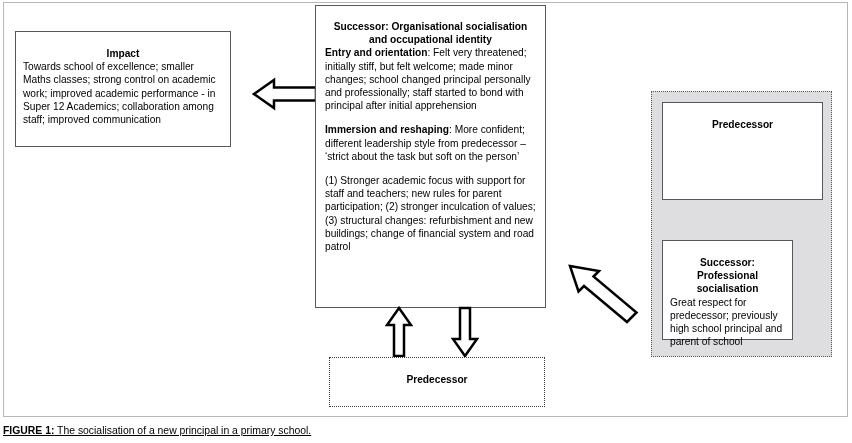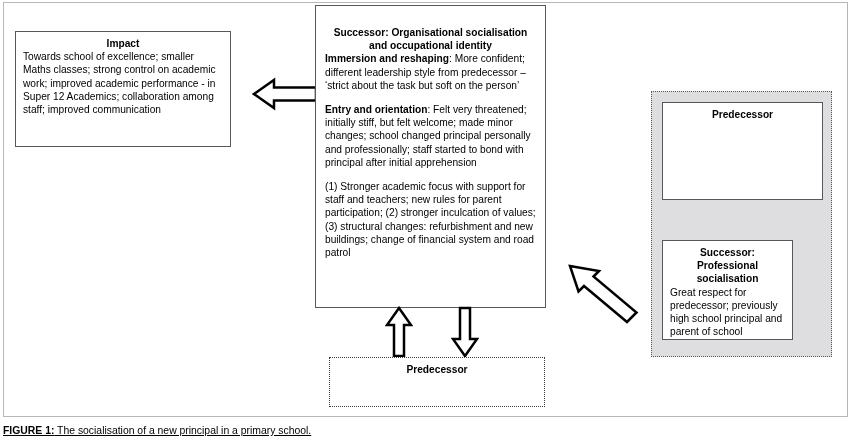--- a/index.html
+++ b/index.html
@@ -32,21 +32,21 @@
     box-sizing: border-box;
     background: #ffffff;
   }
 
   
   .box {
     position: absolute;
     box-sizing: border-box;
     background: #ffffff;
     border: 1px solid #58585b;
-    padding: 5px 7px;
+    padding: 15px 7px;
     font-size: 10.2px;
     line-height: 13.2px;
     color: #000000;
   }
   .box.dotted {
     border: 1px dotted #3c3c3c;
   }
   .box-title {
     display: block;
     font-weight: bold;
@@ -72,21 +72,21 @@
     left: 15px;
     top: 31px;
     width: 216px;
     height: 116px;
   }
   #centre-box {
     left: 315px;
     top: 5px;
     width: 231px;
     height: 303px;
-    padding: 20px 9px;
+    padding: 14px 9px;
   }
   #bottom-predecessor-box {
     left: 329px;
     top: 357px;
     width: 216px;
     height: 50px;
   }
 
   
   #right-panel {
@@ -183,22 +183,22 @@
   </div>
 
   <div class="arrow" id="arrow-impact">
     <svg viewBox="0 0 132 68" preserveAspectRatio="none" aria-hidden="true">
       <polygon points="4,34 44,6 44,21 128,21 128,47 44,47 44,62"></polygon>
     </svg>
   </div>
 
   <div class="box" id="centre-box">
     <span class="box-title">Successor: Organisational socialisation and occupational identity</span>
+    <span class="para"><span class="run-head">Entry and orientation</span><span>: Felt very threatened; initially stiff, but felt welcome; made minor changes; school changed principal personally and professionally; staff started to bond with principal after initial apprehension</span></span>
     <span class="para"><span class="run-head">Immersion and reshaping</span><span>: More confident; different leadership style from predecessor – ‘strict about the task but soft on the person’</span></span>
-    <span class="para"><span class="run-head">Entry and orientation</span><span>: Felt very threatened; initially stiff, but felt welcome; made minor changes; school changed principal personally and professionally; staff started to bond with principal after initial apprehension</span></span>
     <span class="para">(1) Stronger academic focus with support for staff and teachers; new rules for parent participation; (2) stronger inculcation of values; (3) structural changes: refurbishment and new buildings; change of financial system and road patrol</span>
   </div>
 
   <div class="arrow" id="arrow-up-bottom">
     <svg viewBox="0 0 56 104" preserveAspectRatio="none" aria-hidden="true">
       <polygon points="28,4 52,38 38,38 38,100 18,100 18,38 4,38"></polygon>
     </svg>
   </div>
 
   <div class="arrow" id="arrow-down-bottom">

